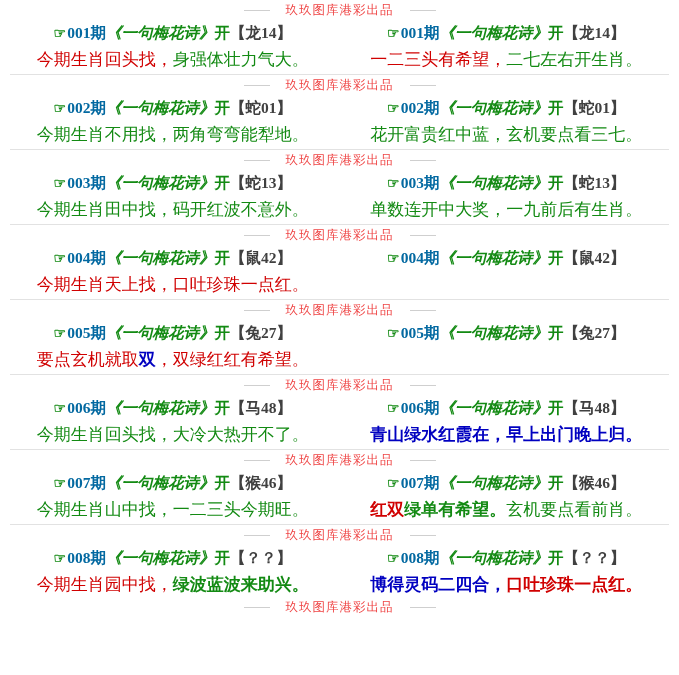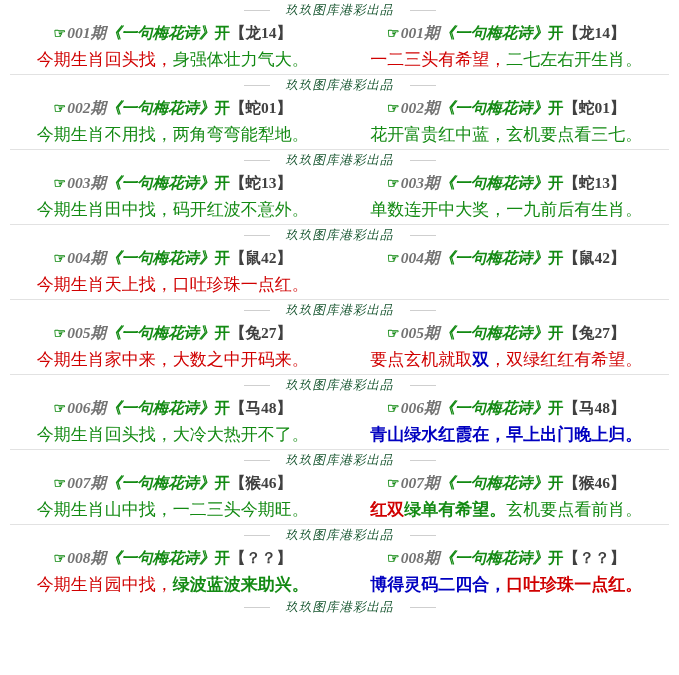--- a/index.html
+++ b/index.html
@@ -20,25 +20,24 @@
     background: #ffffff;
     box-sizing: border-box;
   }
   
   .wm {
     display: flex;
     align-items: center;
     justify-content: center;
     gap: 16px;
     height: 20px;
-    color: #14532d;
+    color: #ef4444;
     font-size: 12.5px;
     letter-spacing: 1px;
     user-select: none;
-    font-style: italic;
   }
   .wm .dash {
     display: inline-block;
     width: 26px;
     height: 1px;
     background: #cfcfcf;
   }
   
   .block {
     padding: 0 6px;
@@ -60,22 +59,21 @@
     color: #138a13;
     line-height: 26px;
     font-family: "Liberation Serif", "DejaVu Serif", serif;
   }
   .title .hand {
     color: #138a13;
     font-size: 14px;
     margin-right: 1px;
   }
   .title .qi {
-    color: #737373;
-    font-style: italic;
+    color: #0369a1;
   }
   .title .poem {
     font-style: italic;
     font-weight: bold;
     margin-top: 28px;
   }
   .title .kai {
     color: #138a13;
   }
   .title .res {
@@ -203,23 +201,20 @@
         <div class="cols">
           <div class="col">
             <div class="title"><span class="hand">☞</span><span class="qi">005期</span><span class="poem">《一句梅花诗》</span><span class="kai">开</span><span class="res">【兔27】</span></div>
           </div>
           <div class="col">
             <div class="title"><span class="hand">☞</span><span class="qi">005期</span><span class="poem">《一句梅花诗》</span><span class="kai">开</span><span class="res">【兔27】</span></div>
           </div>
         </div>
         <div class="cols">
           <div class="col">
-            <div class="line"><span class="red">今期生肖家中来，</span><span class="red">大数之中开码来。</span></div>
-          </div>
-          <div class="col">
             <div class="line"><span class="red">要点玄机就取</span><span class="blue b">双</span><span class="red">，双绿红红有希望。</span></div>
           </div>
         </div>
       </div>
       <div class="sep"></div>
       <div class="wm">
         <span class="dash"></span>
         <span>玖玖图库港彩出品</span>
         <span class="dash"></span>
       </div>

